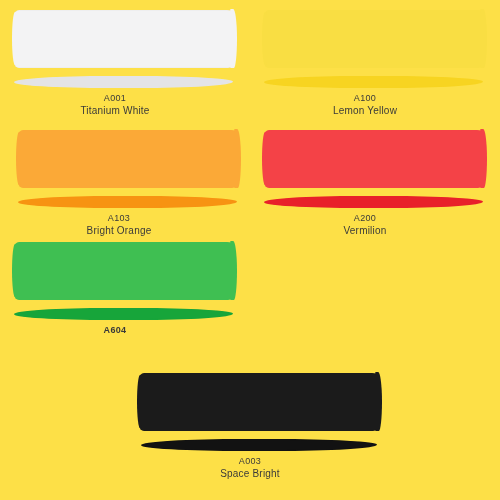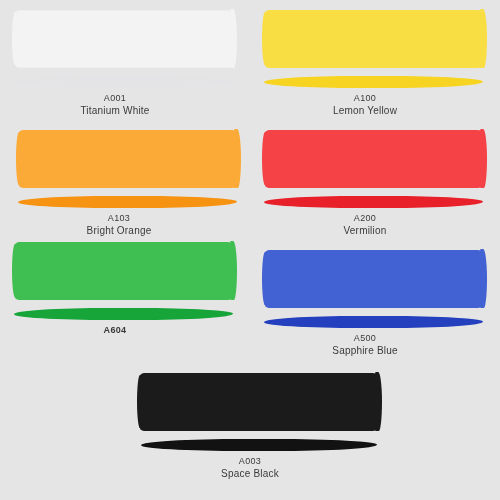--- a/index.html
+++ b/index.html
@@ -115,21 +115,21 @@
   }
 
   
   .swatch-cell[data-swatch="A001"] .brush-block {
     box-shadow: inset 0 0 0 0.5px rgba(0,0,0,0.04);
   }
 </style>
 </head>
 <body>
 
-<div id="palette-sheet" style="background: #e5e5e5;">
+<div id="palette-sheet" style="background: #fde047;">
     <div class="swatch-cell" data-swatch="A001" style="left: 0px; top: 0px;">
       <div class="brush-block" style="background: rgb(243, 243, 244);"></div>
       <div class="brush-stroke" style="background: rgb(228, 228, 230);"></div>
       <div class="caption">
         <div class="swatch-code">A001</div>
         <div class="swatch-name">Titanium White</div>
       </div>
     </div>
     <div class="swatch-cell" data-swatch="A100" style="left: 250px; top: 0px;">
       <div class="brush-block" style="background: rgb(249, 222, 67);"></div>
@@ -155,29 +155,21 @@
         <div class="swatch-name">Vermilion</div>
       </div>
     </div>
     <div class="swatch-cell" data-swatch="A604" style="left: 0px; top: 232px; font-weight: bold;">
       <div class="brush-block" style="background: rgb(63, 191, 82);"></div>
       <div class="brush-stroke" style="background: rgb(23, 165, 58);"></div>
       <div class="caption">
         <div class="swatch-code">A604</div>
       </div>
     </div>
-    <div class="swatch-cell" data-swatch="A500" style="left: 250px; top: 240px;">
-      <div class="brush-block" style="background: rgb(66, 97, 210);"></div>
-      <div class="brush-stroke" style="background: rgb(36, 64, 190);"></div>
-      <div class="caption">
-        <div class="swatch-code">A500</div>
-        <div class="swatch-name">Sapphire Blue</div>
-      </div>
-    </div>
     <div class="swatch-cell wide" data-swatch="A003" style="left: 125px; top: 363px;">
       <div class="brush-block" style="background: rgb(27, 27, 27);"></div>
       <div class="brush-stroke" style="background: rgb(18, 18, 18);"></div>
       <div class="caption">
         <div class="swatch-code">A003</div>
-        <div class="swatch-name">Space Black</div>
+        <div class="swatch-name">Space Bright</div>
       </div>
     </div>
   </div>
 
 </body></html>

